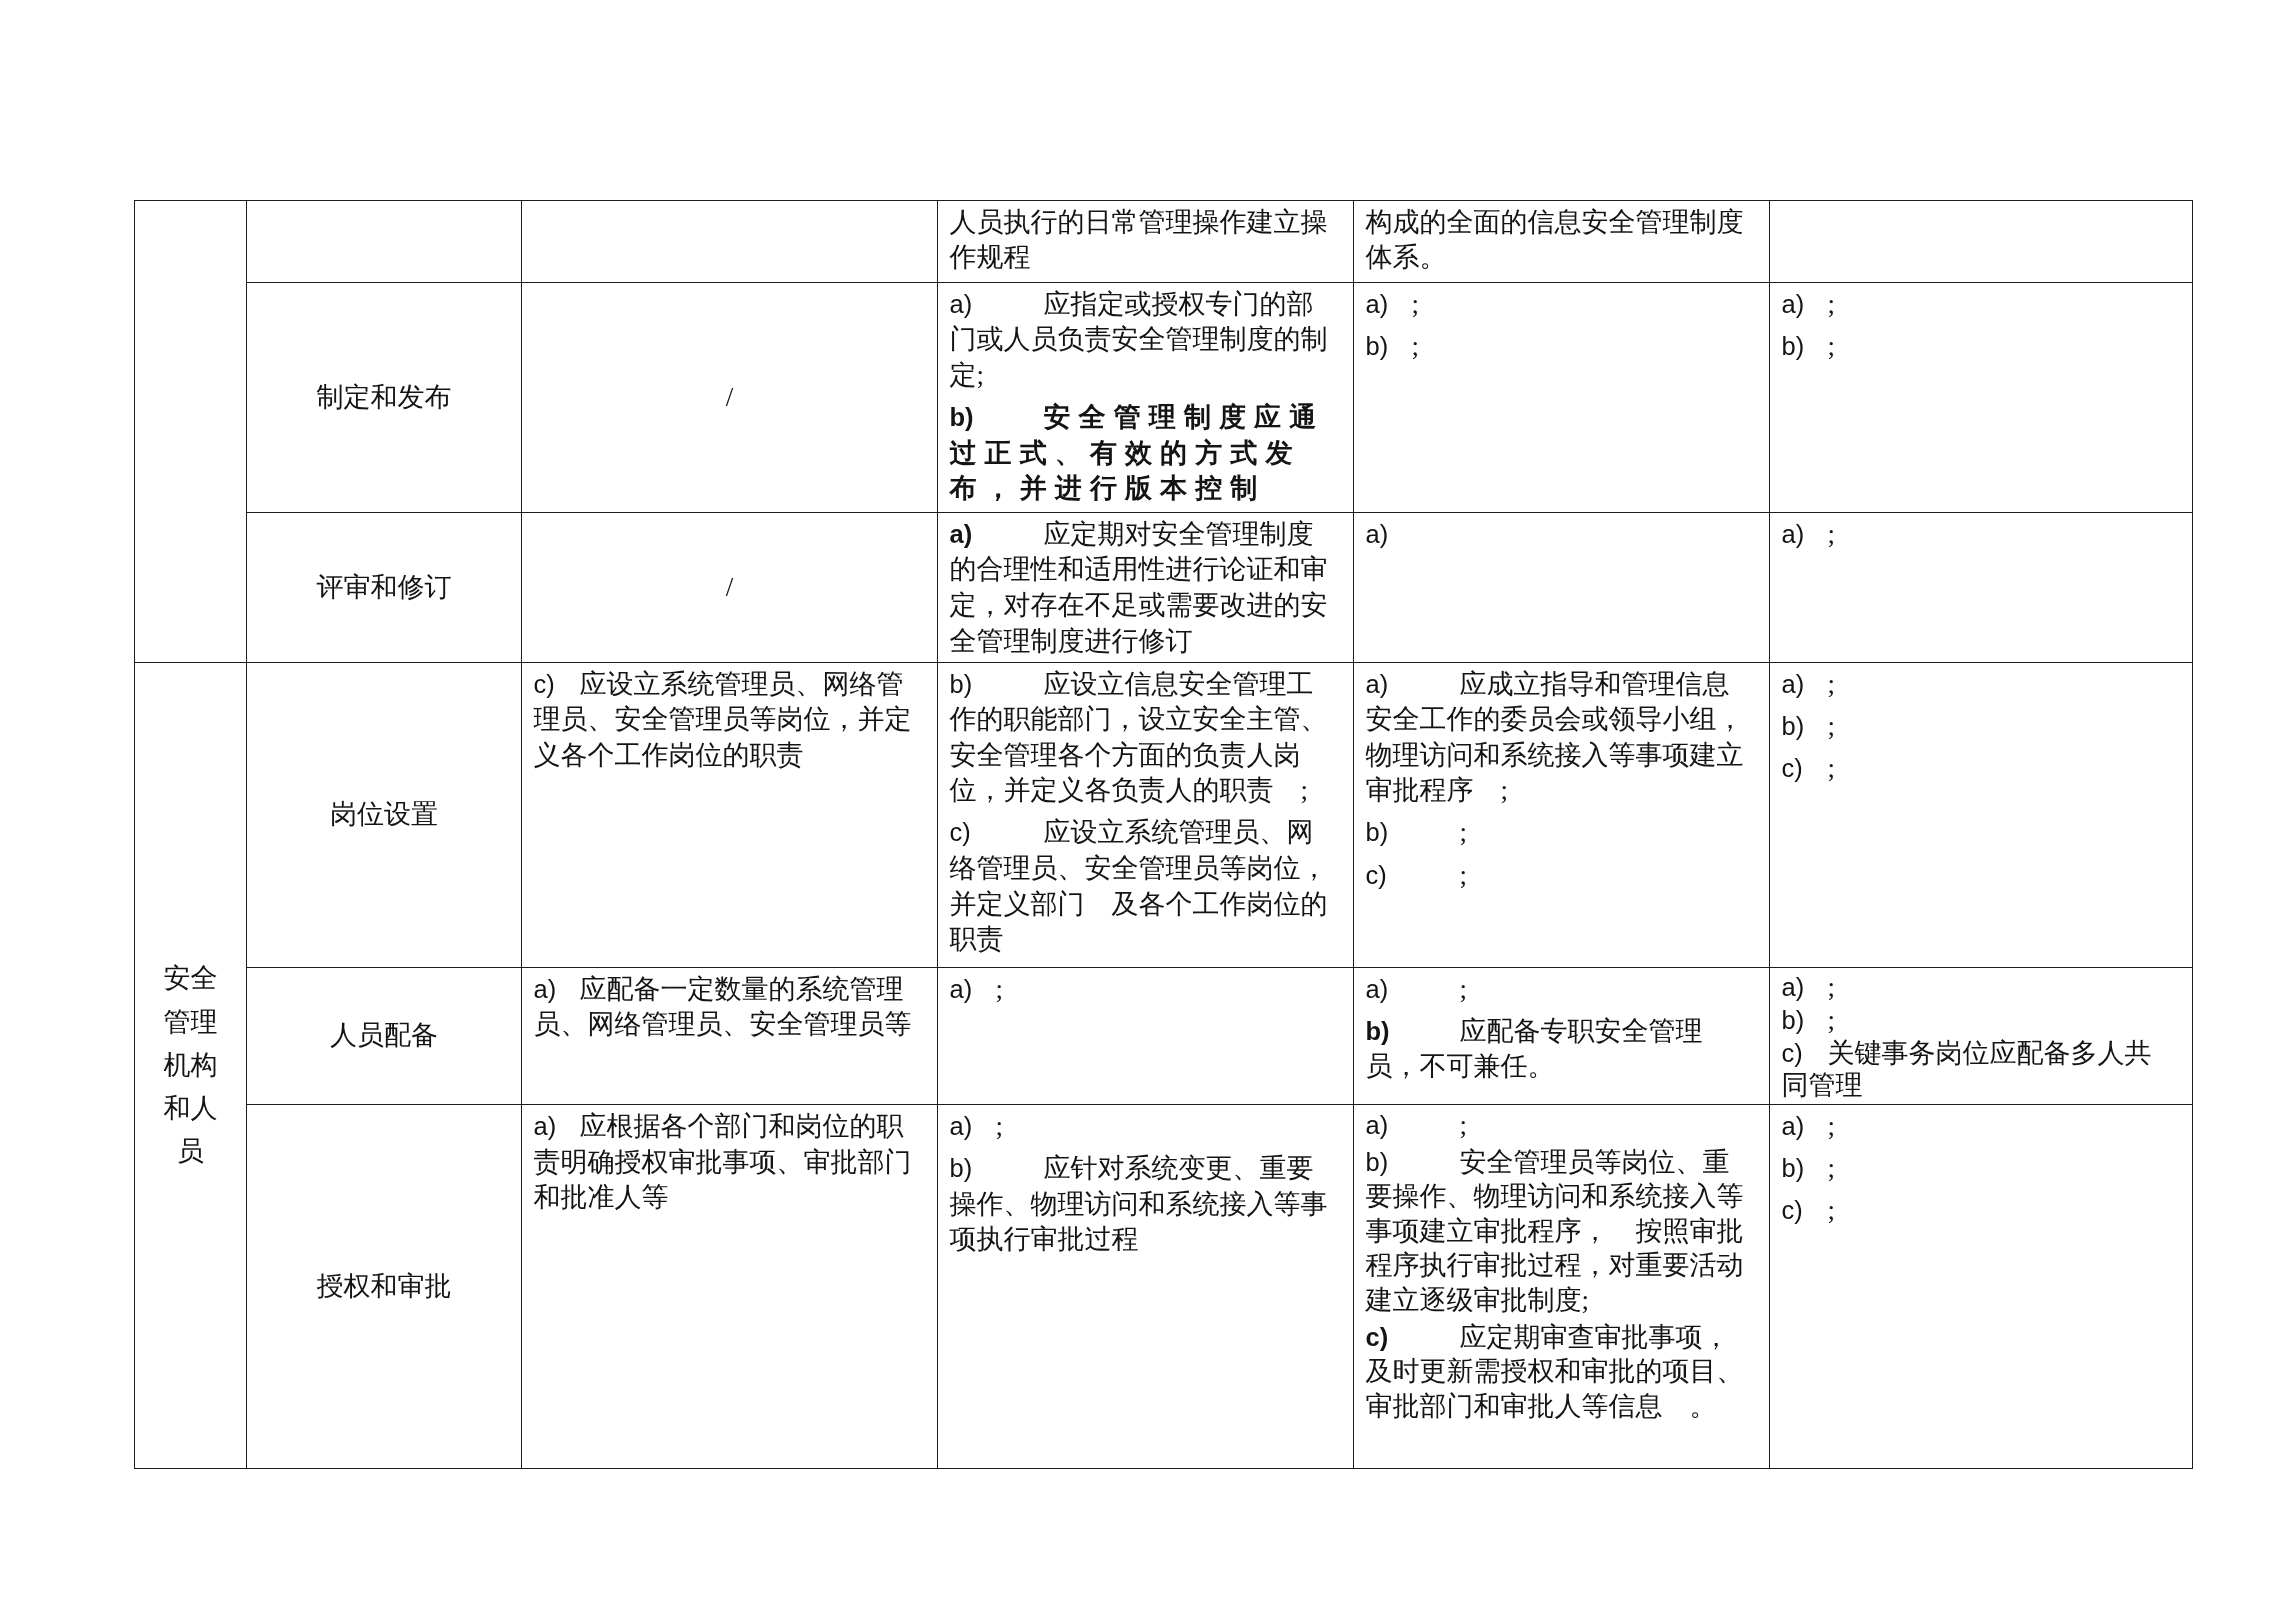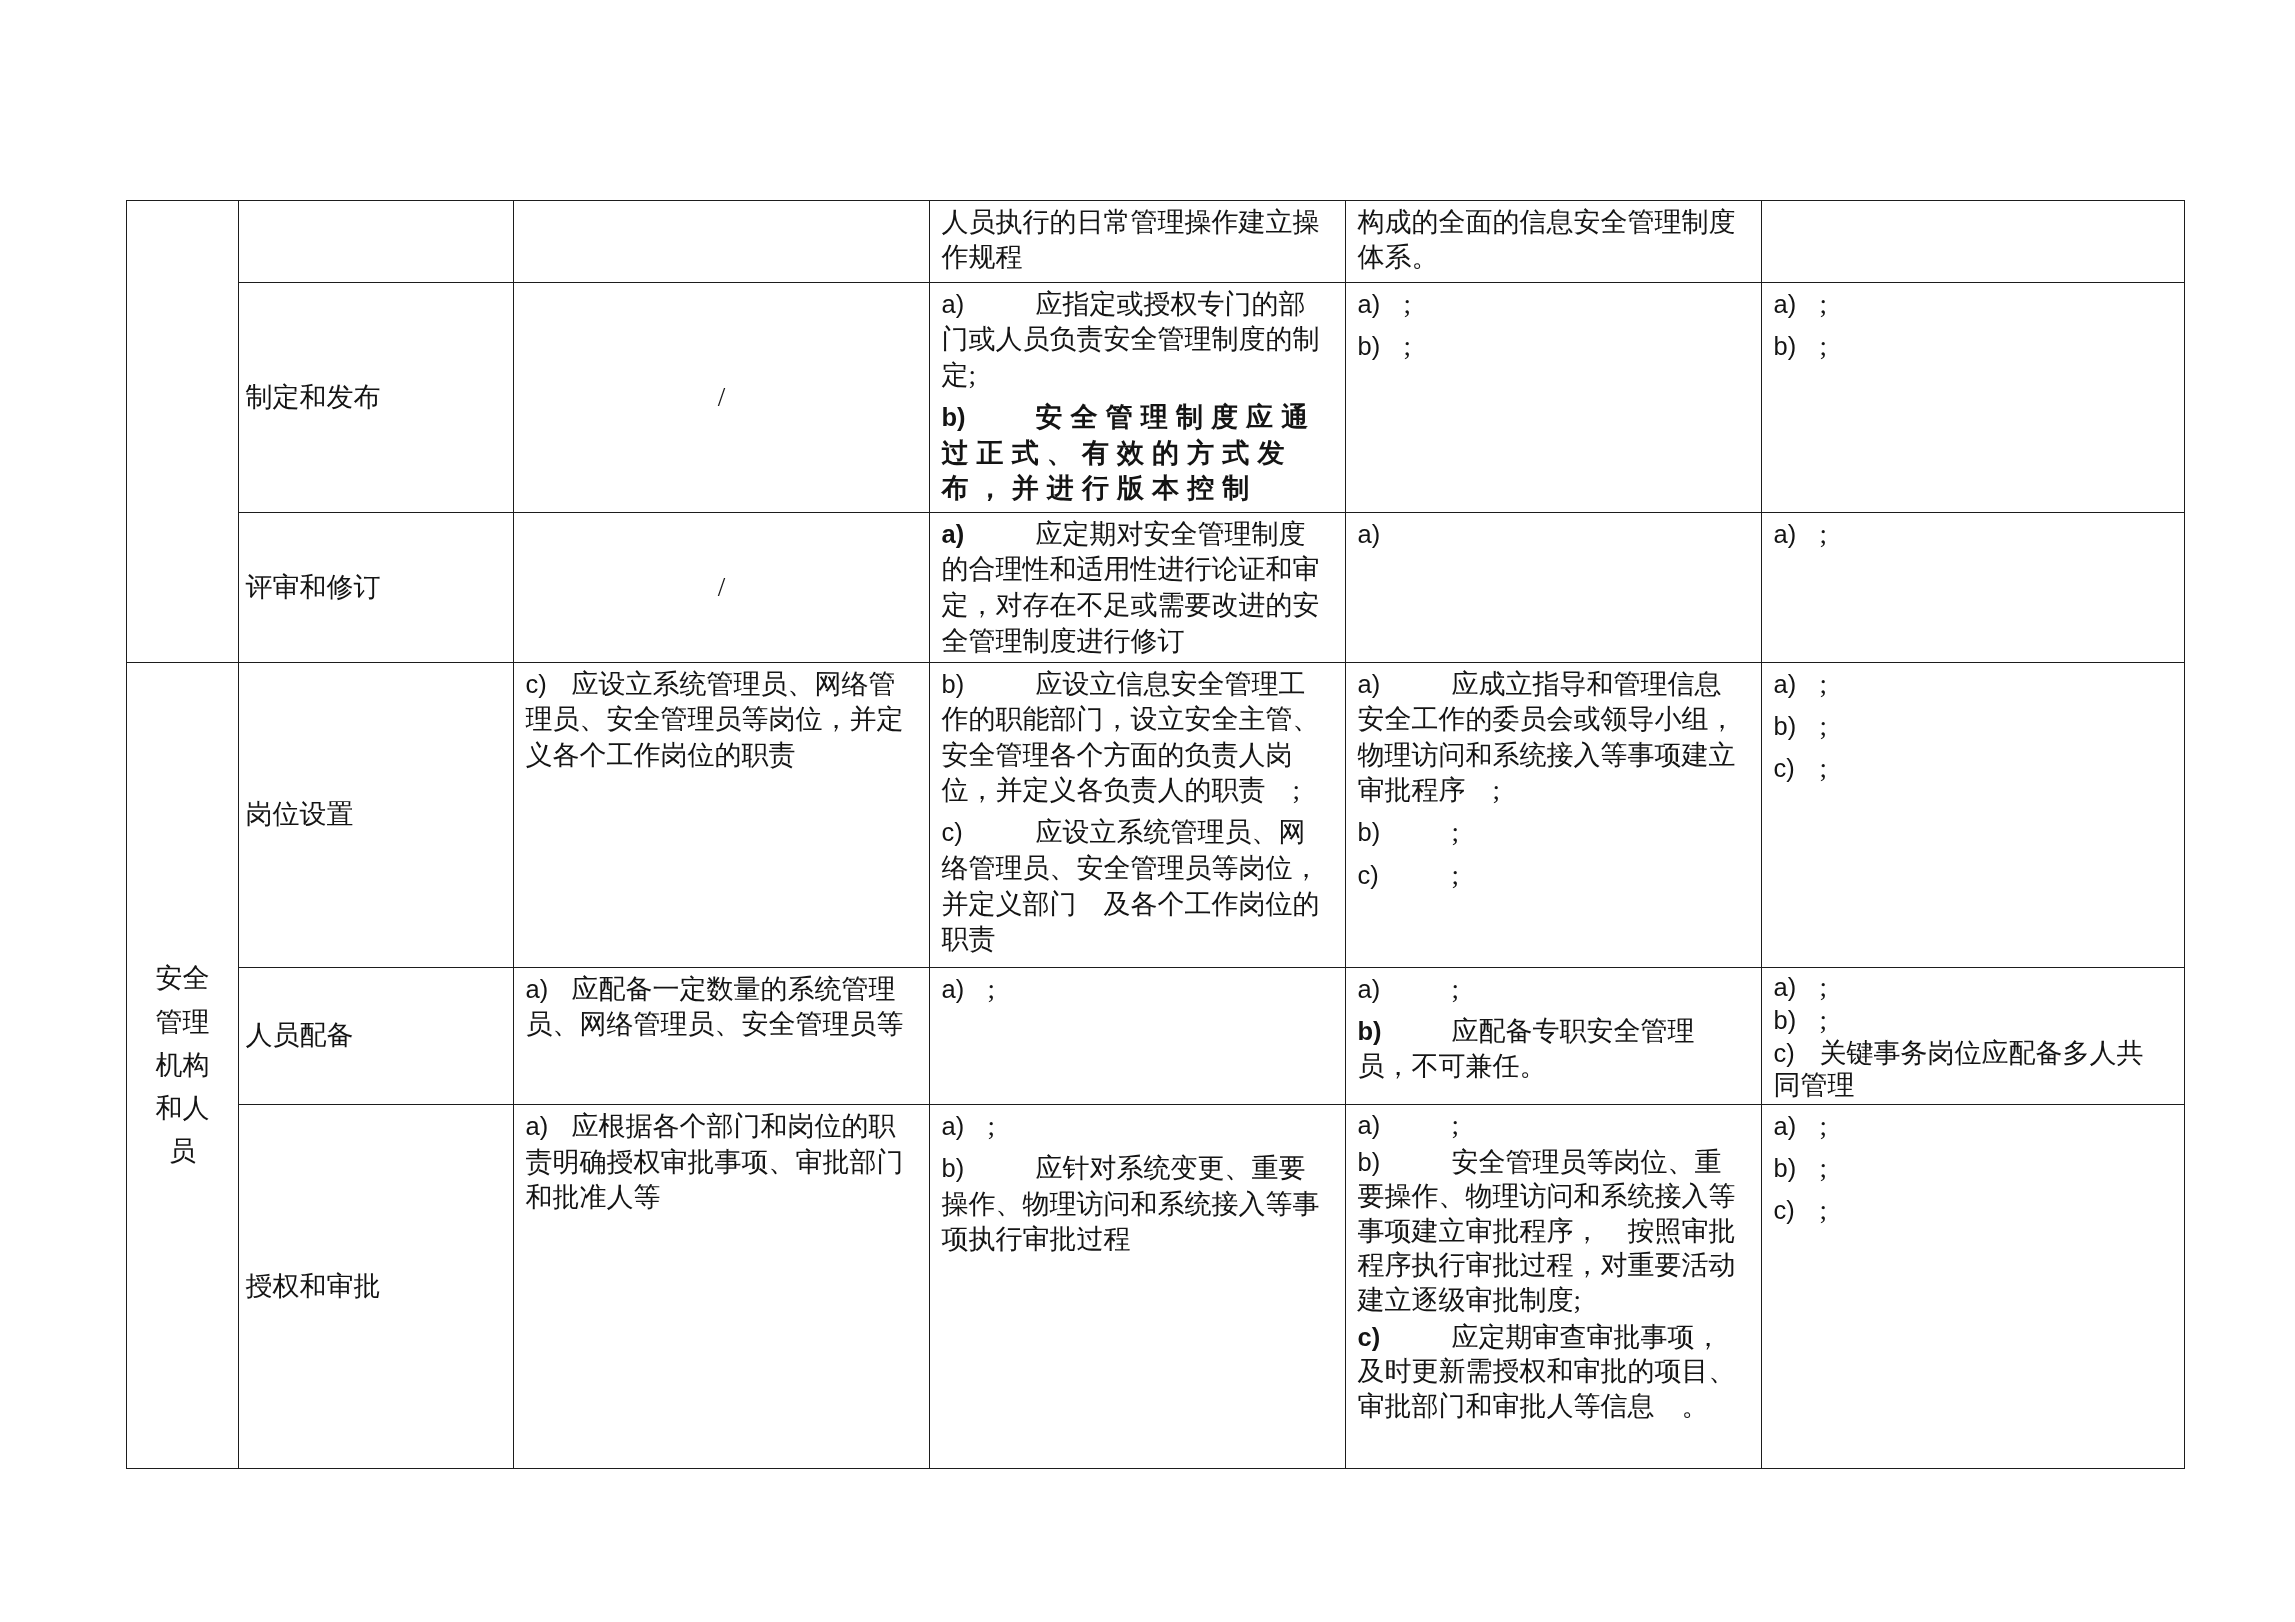--- a/index.html
+++ b/index.html
@@ -8,20 +8,21 @@
     background:#ffffff;
     position:relative;
     font-family:"Liberation Serif","DejaVu Serif",serif;
     color:#141414;
   }
   .sheet{position:absolute;left:126px;top:200px;}
   table.req{
     border-collapse:collapse;
     table-layout:fixed;
     width:2058px;
+    margin-left:8px;
   }
   td{
     border:1.9px solid #1d1d1d;
     vertical-align:top;
     overflow:hidden;
     padding:3.8px 15.3px 2.5px 11.5px;
     font-size:27px;
     line-height:1.32;
   }
   tr.r0{height:82px;}
@@ -31,20 +32,21 @@
   tr.r4{height:134px;}
   tr.r5{height:364px;}
   td.cat{
     vertical-align:middle;
     text-align:center;
     padding:14px 18px;
     line-height:1.6;
   }
   td.rowlabel{
     vertical-align:middle;
+    text-align:center;
     padding:3.8px 6.4px;
   }
   td.slash{
     vertical-align:middle;
     text-align:center;
     padding:3.8px 6.4px;
   }
   p.item{margin:0;padding:0;}
   p.item + p.item{margin-top:6.4px;}
   .lab{

